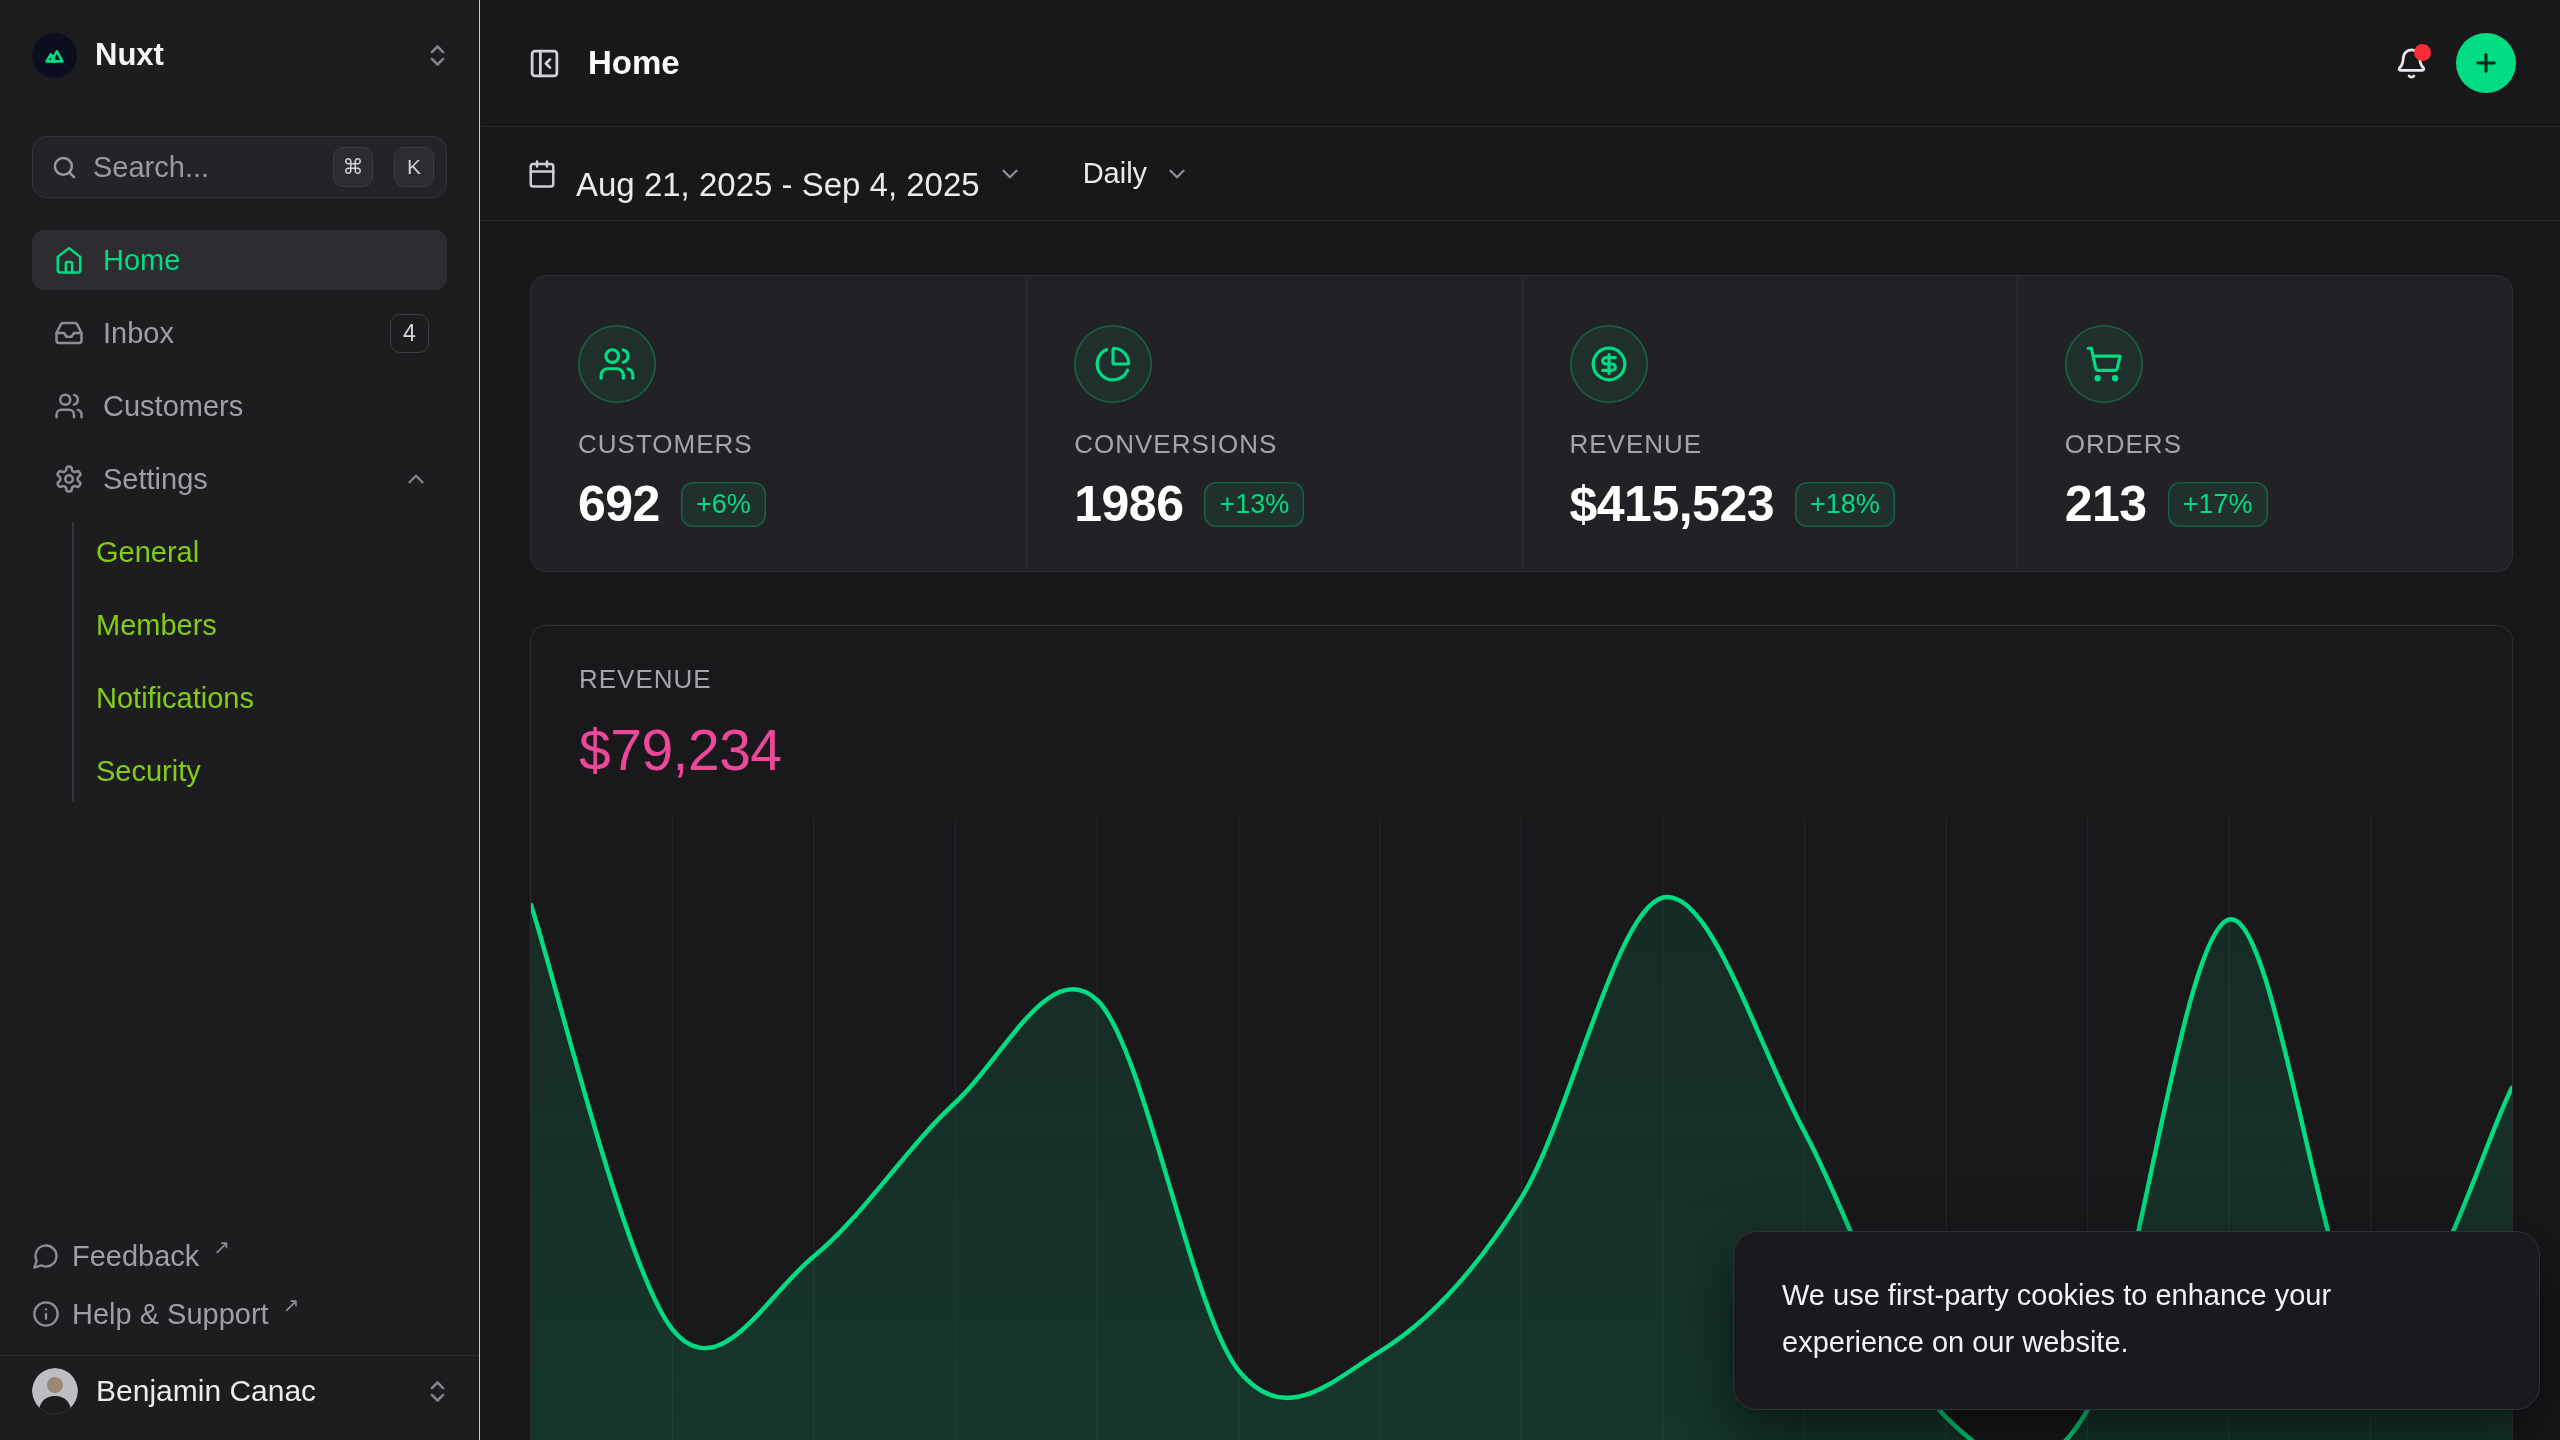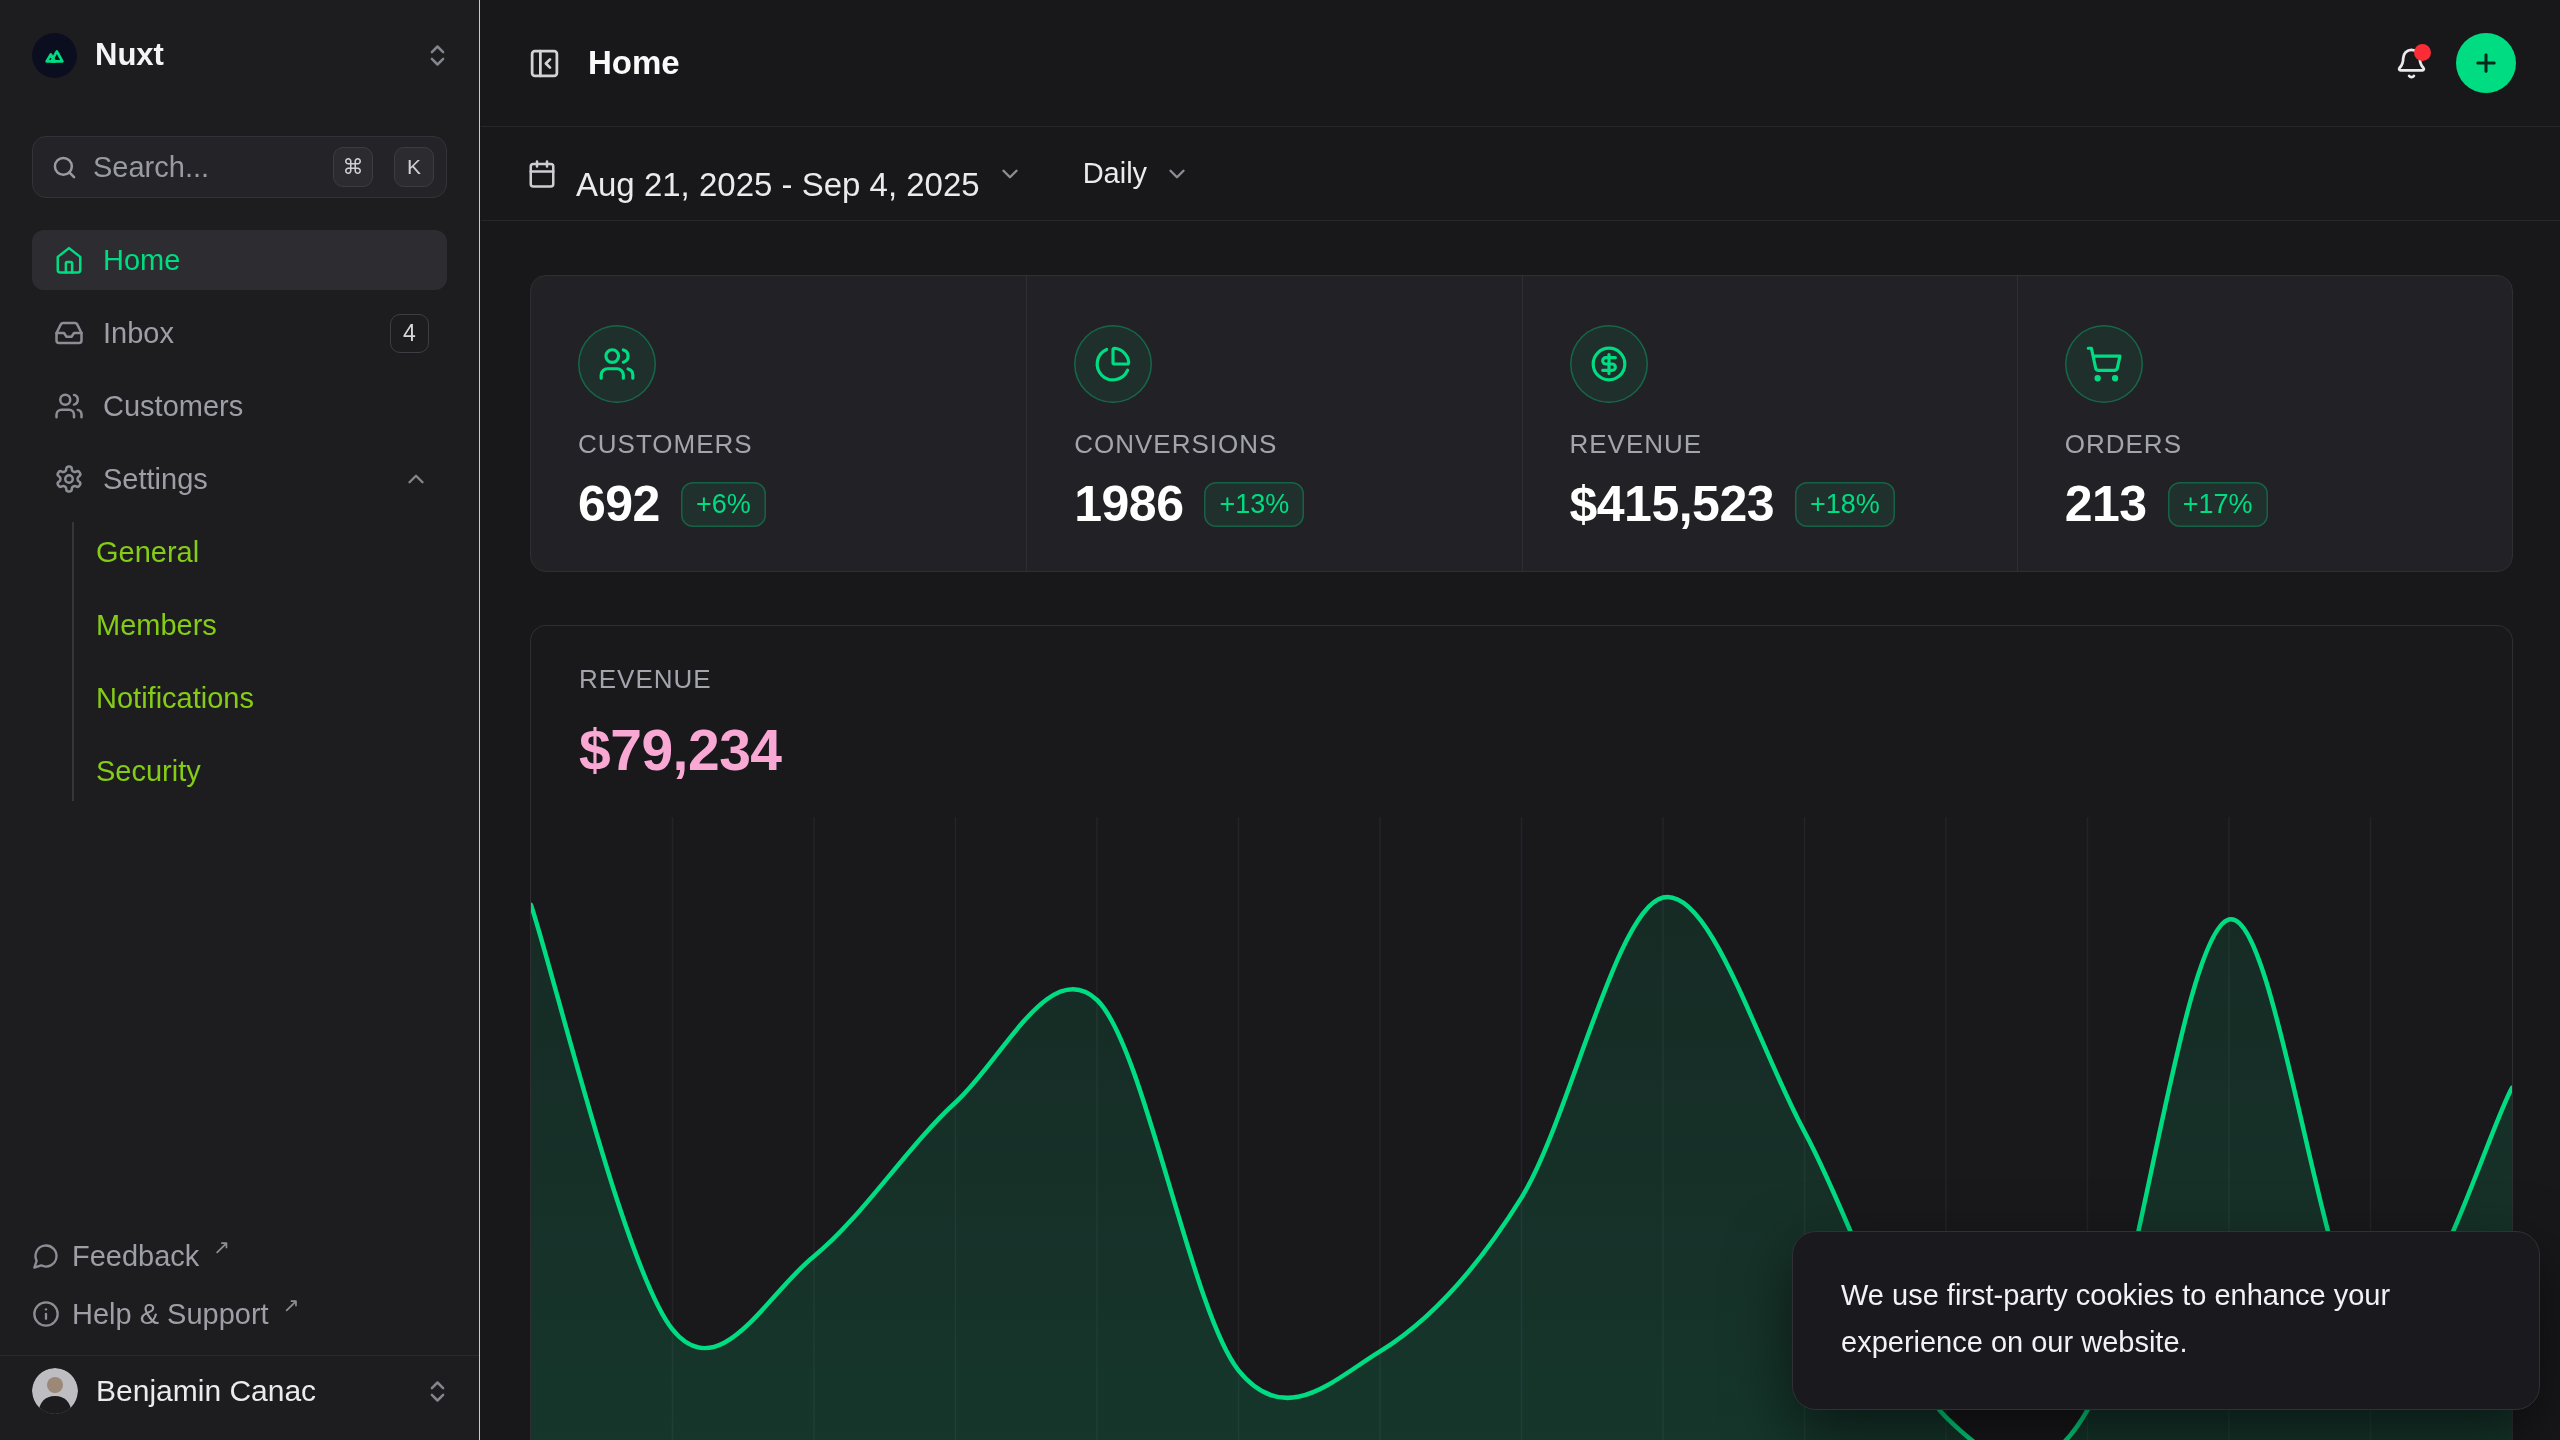--- a/index.html
+++ b/index.html
@@ -104,26 +104,26 @@
     background:rgba(0,220,130,0.08); box-shadow:inset 0 0 0 1.5px rgba(0,220,130,0.30);
     color:#00dc82; font-size:27px; font-weight:500; display:flex; align-items:center;
   }
 
   .chart-card {
     margin-top:53px; border-radius:16px 16px 0 0; border:1px solid #2e2e33; border-bottom:none;
     background:#19191c; height:870px; overflow:hidden;
   }
   .chart-head { padding:38px 48px 0; }
   .chart-label { font-size:26px; font-weight:500; letter-spacing:1px; color:#a4a4ac; }
-  .chart-value { margin-top:22px; font-size:57px; font-weight:700; color:#f9a8d4; letter-spacing:-0.5px; }
+  .chart-value { margin-top:22px; font-size:57px; font-weight:400; color:#ec4899; letter-spacing:-0.5px; }
   .chart-svg { margin-top:34px; width:100%; height:732px; }
 
   
   .cookie-banner {
-    position:absolute; right:20px; bottom:30px; width:748px;
+    position:absolute; right:20px; bottom:30px; width:807px;
     background:#1a1a1e; border:1px solid #303036; border-radius:24px;
     box-shadow:0 24px 64px rgba(0,0,0,0.55);
     padding:40px 48px 44px; z-index:50;
   }
   .cookie-msg { font-size:29px; line-height:1.6; color:#f2f2f4; max-width:650px; }
   .cookie-actions { margin-top:28px; display:flex; align-items:center; gap:30px; }
   .accept-btn {
     height:49px; padding:0 22px; border-radius:12px; border:1.5px solid #46464d;
     background:transparent; color:#ffffff; font-size:27px; font-weight:500;
     font-family:inherit; display:flex; align-items:center; cursor:pointer;

